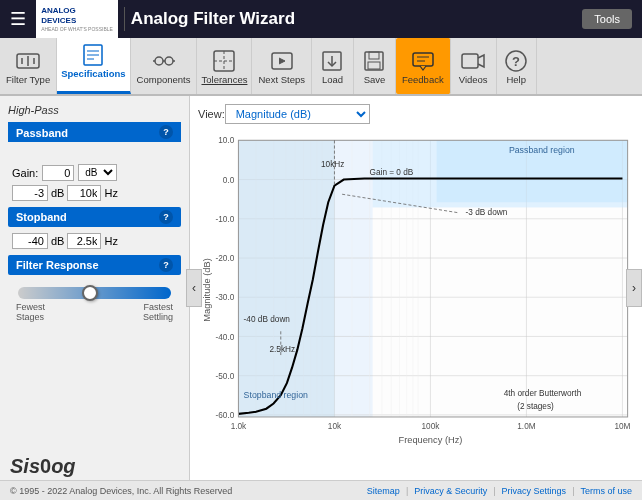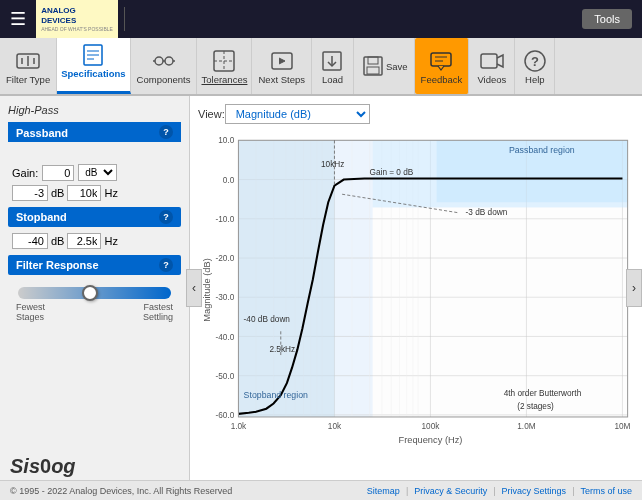--- a/index.html
+++ b/index.html
@@ -4,25 +4,26 @@
   <style>
     * { box-sizing: border-box; margin: 0; padding: 0; }
     body { font-family: Arial, sans-serif; font-size: 12px; background: #f0f0f0; width: 642px; height: 500px; overflow: hidden; }
   </style>
 </head>
 <body>
 
 <div style="background:#1a1a2e; display:flex; align-items:center; padding:5px 10px; height:38px;">
   <span style="color:white; font-size:18px; cursor:pointer; margin-right:10px;">☰</span>
   <div style="display:flex; align-items:center; gap:6px;">
-    <div style="background:#fef9c3; padding:6px 5px;">
+    <div style="background:#ffffff; padding:6px 5px;">
       <div style="color:#003087; font-weight:bold; font-size:8px; line-height:1.3;">ANALOG<br>DEVICES</div>
       <div style="color:#888; font-size:5px; white-space:nowrap;">AHEAD OF WHAT'S POSSIBLE</div>
     </div>
     <div style="width:1px; height:24px; background:#555;"></div>
+    <div style="color:white; font-size:17px; font-weight:bold;">Analog Filter Wizard</div>
   </div>
   <div style="margin-left:auto;">
     <button style="background:#666; color:white; border:none; padding:4px 12px; cursor:pointer; font-size:11px; border-radius:3px;text-align:center;">Tools</button>
   </div>
 </div>
 
 <div style="background:#e0e0e0; display:flex; align-items:stretch; border-bottom:2px solid #bbb; height:58px;">
 
   <div style="display:flex; flex-direction:column; align-items:center; justify-content:center; padding:4px 6px; cursor:pointer; min-width:52px; border-right:1px solid #ccc; font-size:10px; color:#333; text-align:center;">
     <svg width="26" height="26" viewBox="0 0 26 26">
@@ -74,21 +75,21 @@
 
   <div style="display:flex; flex-direction:column; align-items:center; justify-content:center; padding:4px 6px; cursor:pointer; min-width:42px; border-right:1px solid #ccc; font-size:10px; color:#333; text-align:center;">
     <svg width="26" height="26" viewBox="0 0 26 26">
       <rect x="4" y="4" width="18" height="18" rx="1" fill="none" stroke="#555" stroke-width="1.5"></rect>
       <polyline points="9,14 13,18 17,14" fill="none" stroke="#555" stroke-width="1.5"></polyline>
       <line x1="13" y1="8" x2="13" y2="18" stroke="#555" stroke-width="1.5"></line>
     </svg>
     <span style="font-size:9.5px;">Load</span>
   </div>
 
-  <div style="display:flex; flex-direction:row; align-items:center; justify-content:center; padding:4px 6px; cursor:pointer; min-width:42px; border-right:1px solid #ccc; font-size:10px; color:#333; text-align:center;">
+  <div style="display:flex; flex-direction:column; align-items:center; justify-content:center; padding:4px 6px; cursor:pointer; min-width:42px; border-right:1px solid #ccc; font-size:10px; color:#333; text-align:center;">
     <svg width="26" height="26" viewBox="0 0 26 26">
       <rect x="4" y="4" width="18" height="18" rx="1" fill="none" stroke="#555" stroke-width="1.5"></rect>
       <rect x="8" y="4" width="10" height="7" fill="none" stroke="#555" stroke-width="1"></rect>
       <rect x="7" y="14" width="12" height="7" fill="none" stroke="#555" stroke-width="1"></rect>
     </svg>
     <span style="font-size:9.5px;">Save</span>
   </div>
 
   <div style="display:flex; flex-direction:column; align-items:center; justify-content:center; padding:4px 6px; cursor:pointer; min-width:52px; border-right:1px solid #ccc; font-size:10px; color:#333; text-align:center; background:#f90; border-radius:2px;">
     <svg width="26" height="26" viewBox="0 0 26 26">

